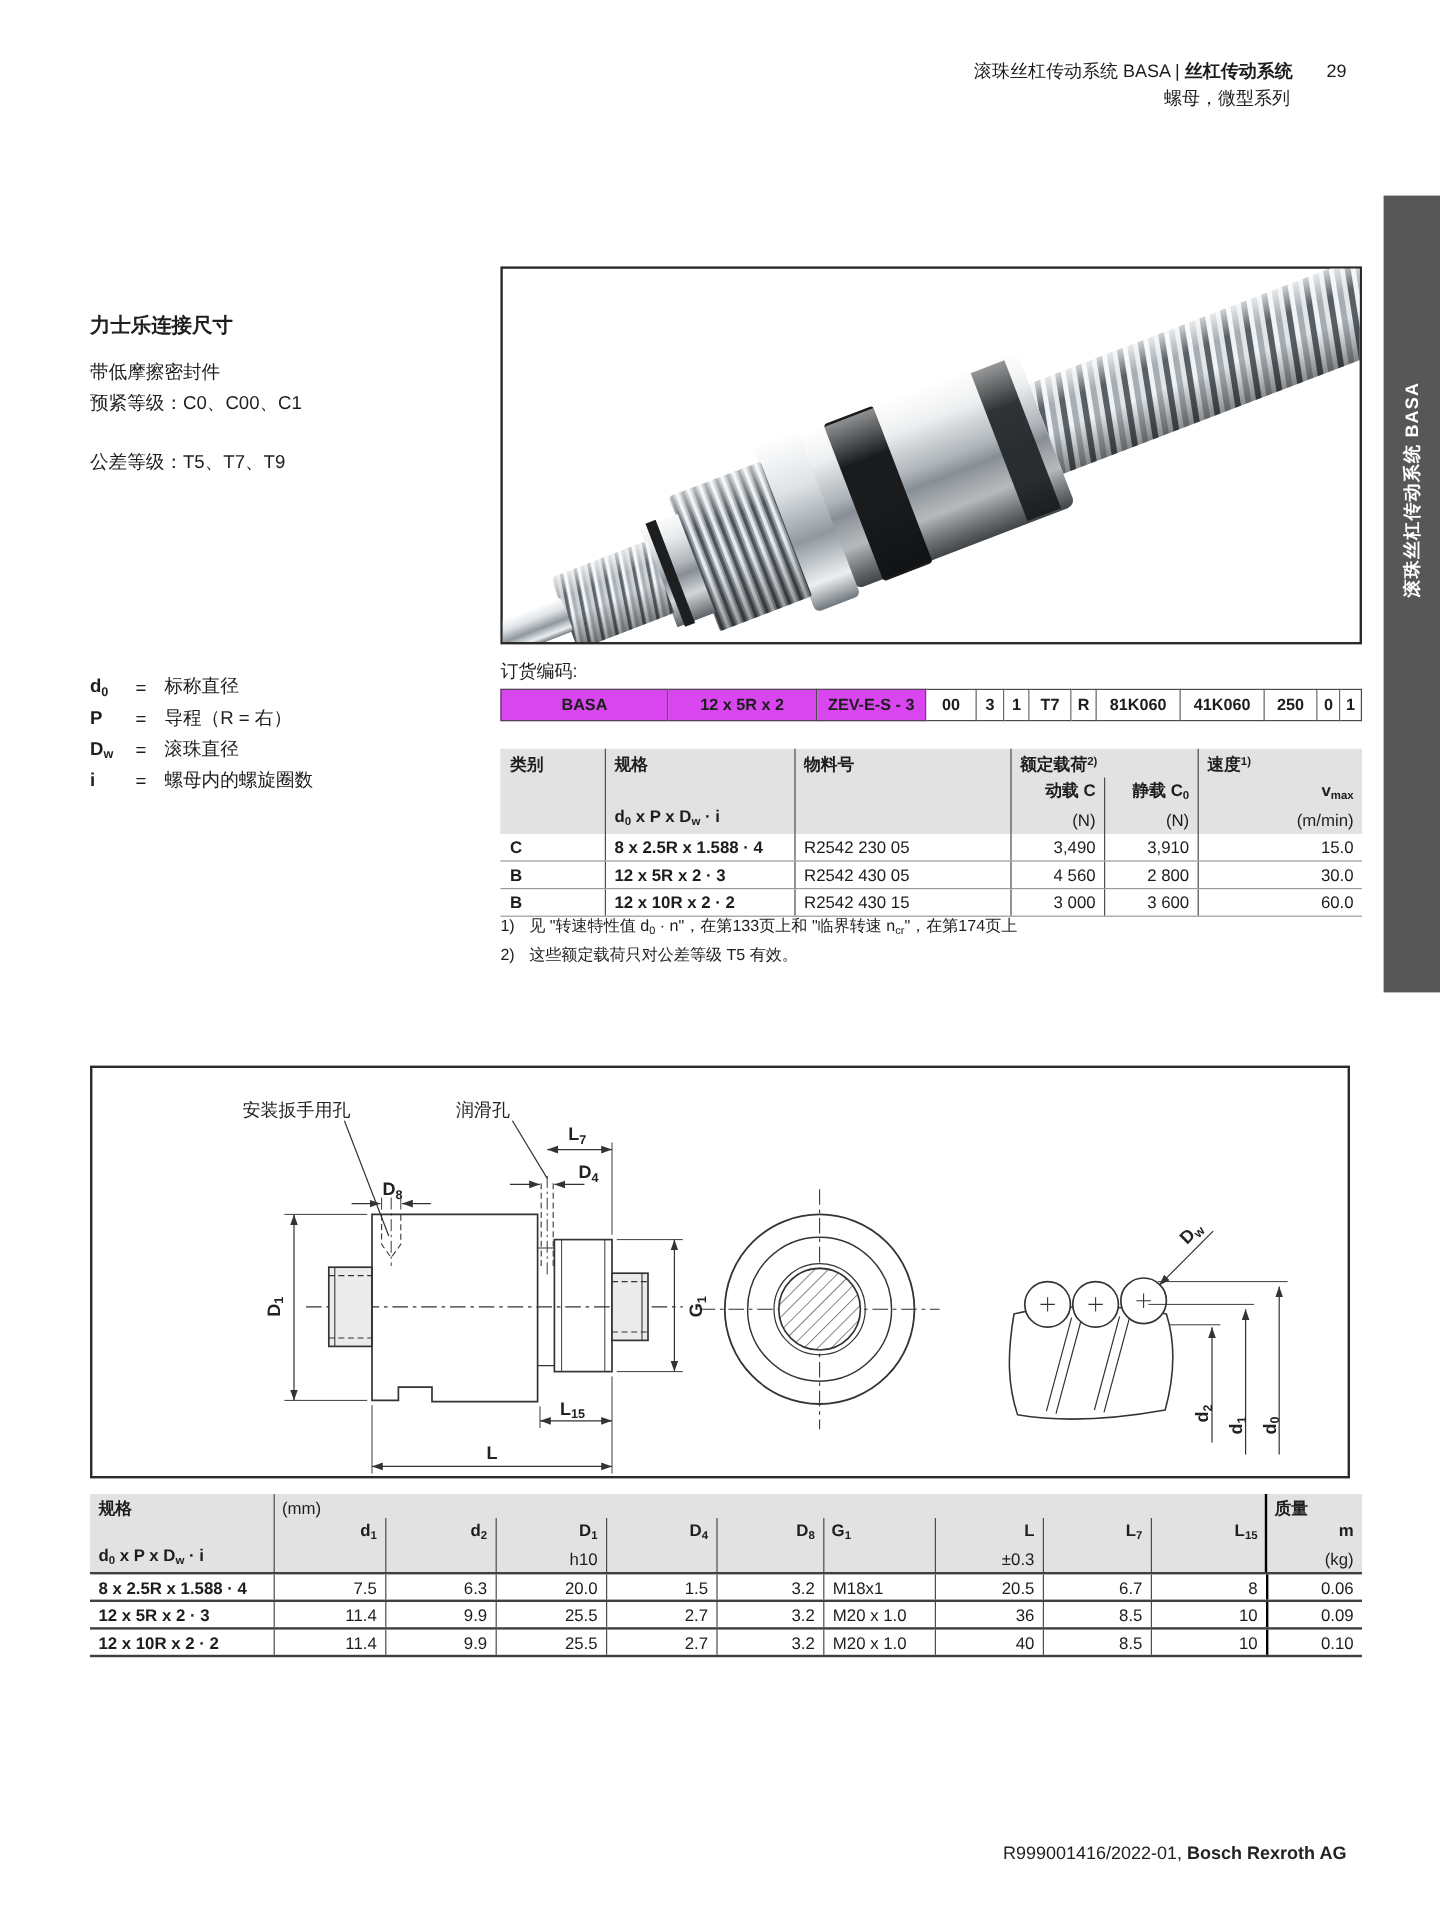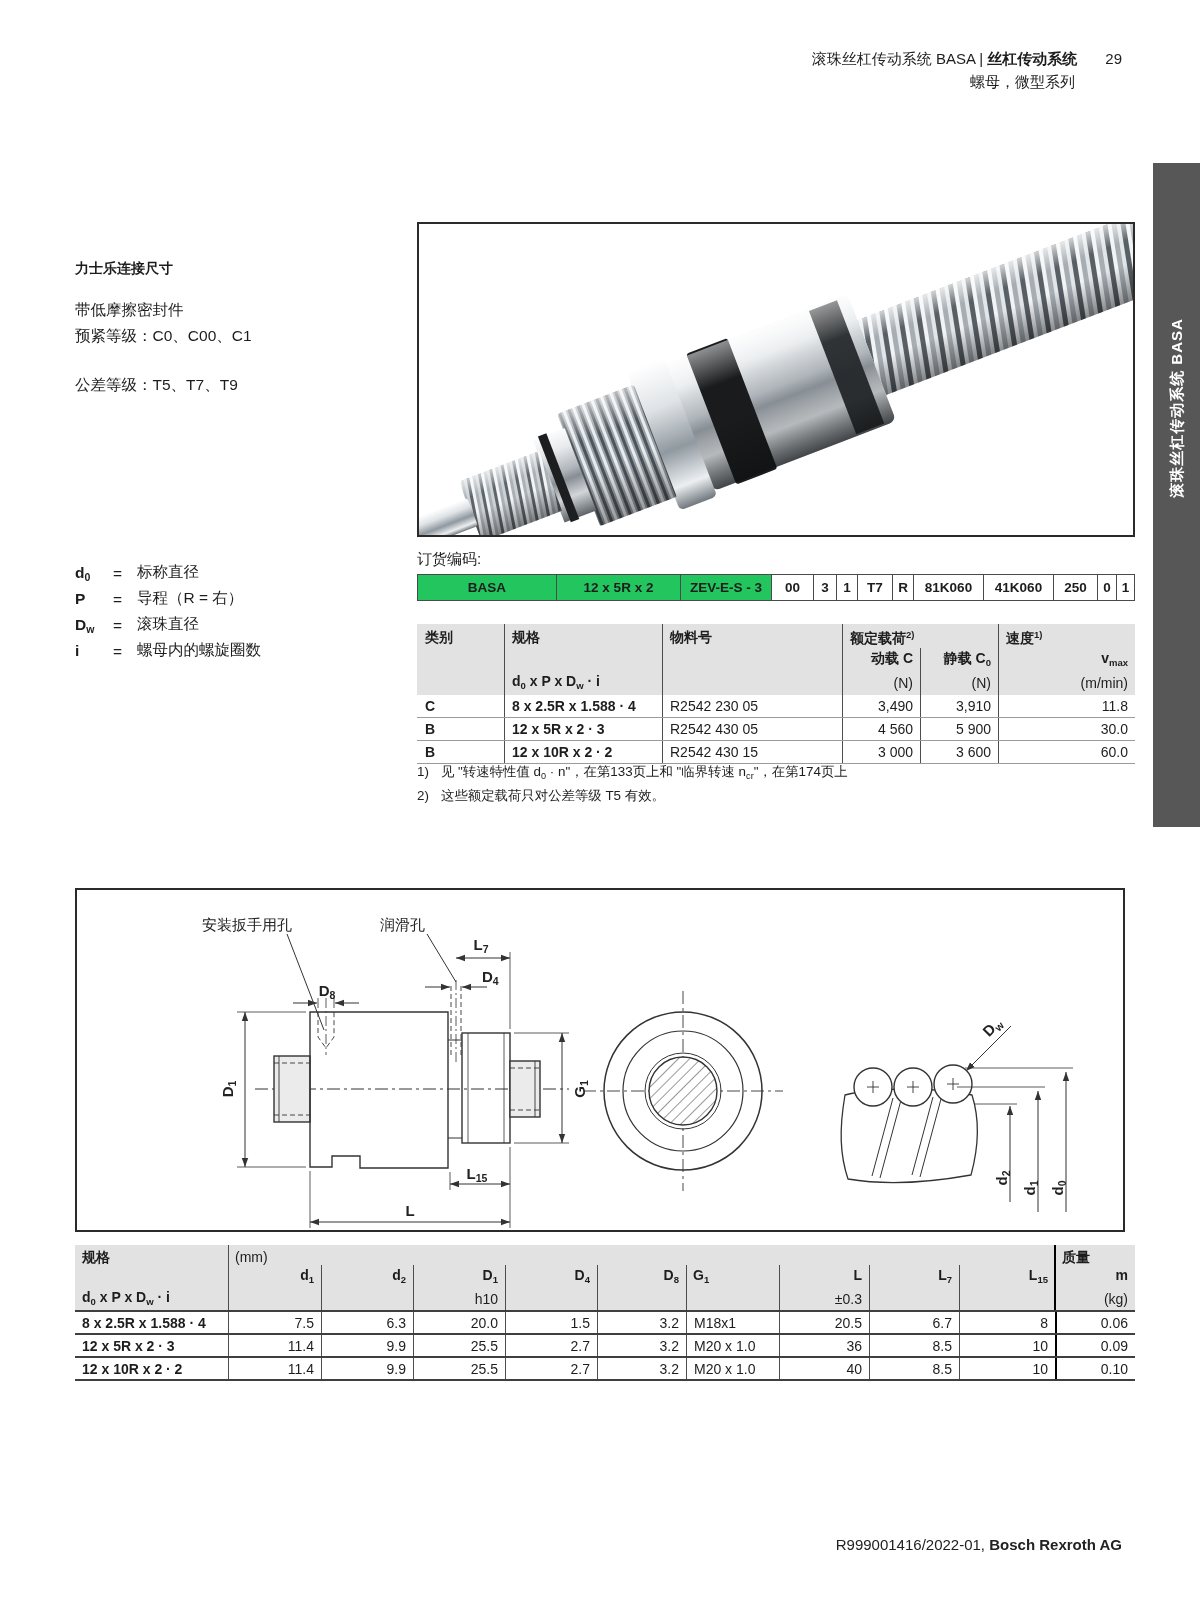--- a/index.html
+++ b/index.html
@@ -12,37 +12,37 @@
   
   .hdr1{top:50px;right:78px;font-size:15px;white-space:nowrap;}
   .hdr2{top:73px;right:125px;font-size:15px;}
   .pageno{margin-left:28px;}
   
   .sidebar{left:1153px;top:163px;width:47px;height:664px;background:#575757;}
   .sidebar span{position:absolute;left:50%;top:245px;transform:translate(-50%,-50%) rotate(-90deg);
     white-space:nowrap;color:#fff;font-weight:bold;font-size:15px;letter-spacing:1px;}
   
   .title{left:75px;top:152px;font-size:31px;letter-spacing:1px;}
-  .intro-h{left:75px;top:260px;font-size:14px;font-weight:bold;}
+  .intro-h{left:75px;top:260px;font-size:17px;font-weight:bold;}
   .txt15{font-size:15.5px;}
   
   .legend{left:75px;top:557px;font-size:15.5px;}
   .legend .row{display:flex;height:26px;align-items:flex-end;}
   .legend .sym{width:38px;font-weight:bold;}
   .legend .eq{width:24px;}
   
   .photobox{left:417px;top:222px;width:718px;height:315px;border:2px solid #2a2a2a;box-sizing:border-box;background:#fff;}
   .drawbox{left:75px;top:888px;width:1050px;height:344px;border:2px solid #2a2a2a;box-sizing:border-box;background:#fff;}
   
   .orderlabel{left:417px;top:550px;font-size:15px;}
   .ordertable{left:417px;top:574px;width:718px;height:27px;display:flex;box-sizing:border-box;}
   .oc{box-sizing:border-box;border:1px solid #4a4a4a;border-left:none;display:flex;align-items:center;justify-content:center;
       font-size:13.5px;font-weight:bold;background:#fff;white-space:nowrap;}
   .oc:first-child{border-left:1px solid #4a4a4a;}
-  .oc.shaded{background:#22c55e;}
+  .oc.shaded{background:#d946ef;}
   
   .lt{left:417px;top:624px;width:718px;font-size:14px;}
   .lt-head{position:relative;height:71px;background:#e2e2e2;}
   .lt-head .vl{position:absolute;width:1px;background:#4d4d4d;}
   .lt-row{display:flex;height:23px;align-items:center;border-bottom:1px solid #9b9b9b;box-sizing:border-box;}
   .lt-row .c{box-sizing:border-box;height:100%;display:flex;align-items:center;}
   .lt-row .c.bl{border-left:1px solid #4d4d4d;}
   .num{justify-content:flex-end;padding-right:7px;}
   
   .fnotes{left:417px;top:762px;width:730px;font-size:13.4px;line-height:19px;}
@@ -203,28 +203,28 @@
       <div class="vl" style="left:425px;top:0;height:71px;"></div>
       <div class="vl" style="left:503px;top:24px;height:47px;"></div>
       <div class="vl" style="left:581px;top:0;height:71px;"></div>
     </div>
     <div class="lt-row">
       <div class="c b" style="width:87px;padding-left:8px;">C</div>
       <div class="c b bl" style="width:158px;padding-left:7px;">8 x 2.5R x 1.588 · 4</div>
       <div class="c bl" style="width:180px;padding-left:7px;">R2542 230 05</div>
       <div class="c bl num" style="width:78px;">3,490</div>
       <div class="c bl num" style="width:78px;">3,910</div>
-      <div class="c bl num" style="width:137px;">11.8</div>
+      <div class="c bl num" style="width:137px;">15.0</div>
     </div>
     <div class="lt-row">
       <div class="c b" style="width:87px;padding-left:8px;">B</div>
       <div class="c b bl" style="width:158px;padding-left:7px;">12 x 5R x 2 · 3</div>
       <div class="c bl" style="width:180px;padding-left:7px;">R2542 430 05</div>
       <div class="c bl num" style="width:78px;">4 560</div>
-      <div class="c bl num" style="width:78px;">5 900</div>
+      <div class="c bl num" style="width:78px;">2 800</div>
       <div class="c bl num" style="width:137px;">30.0</div>
     </div>
     <div class="lt-row">
       <div class="c b" style="width:87px;padding-left:8px;">B</div>
       <div class="c b bl" style="width:158px;padding-left:7px;">12 x 10R x 2 · 2</div>
       <div class="c bl" style="width:180px;padding-left:7px;">R2542 430 15</div>
       <div class="c bl num" style="width:78px;">3 000</div>
       <div class="c bl num" style="width:78px;">3 600</div>
       <div class="c bl num" style="width:137px;">60.0</div>
     </div>

